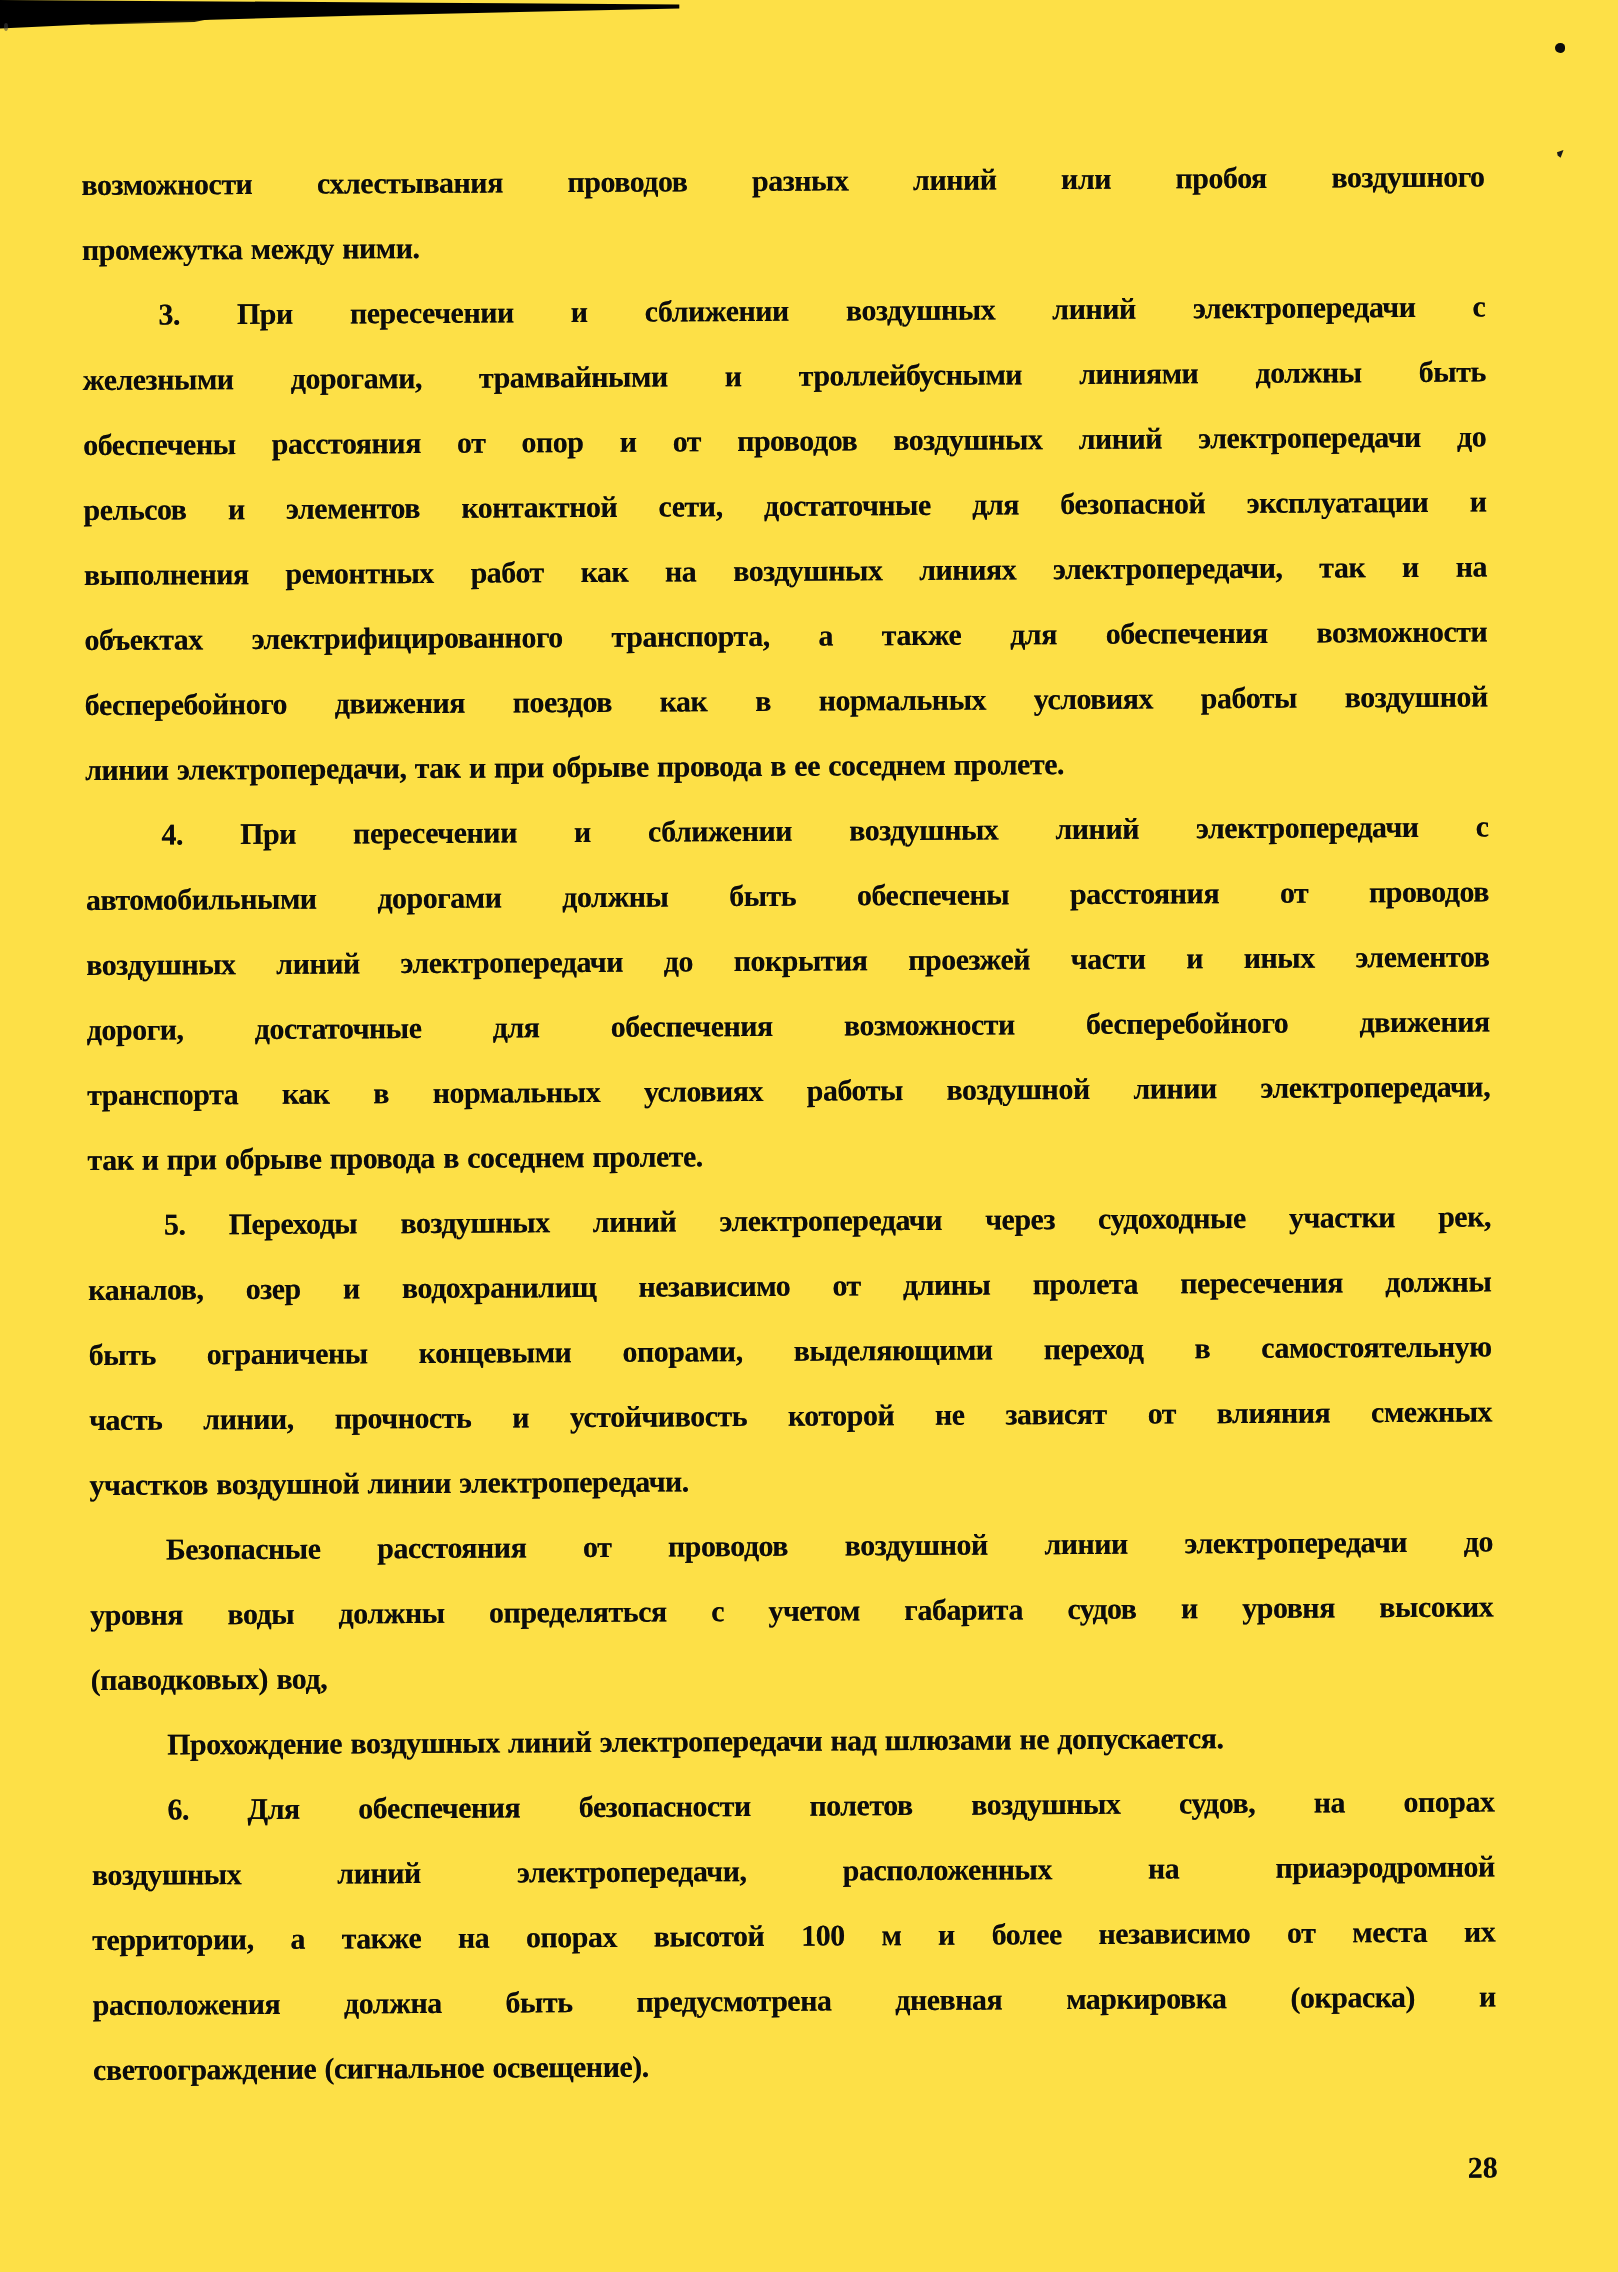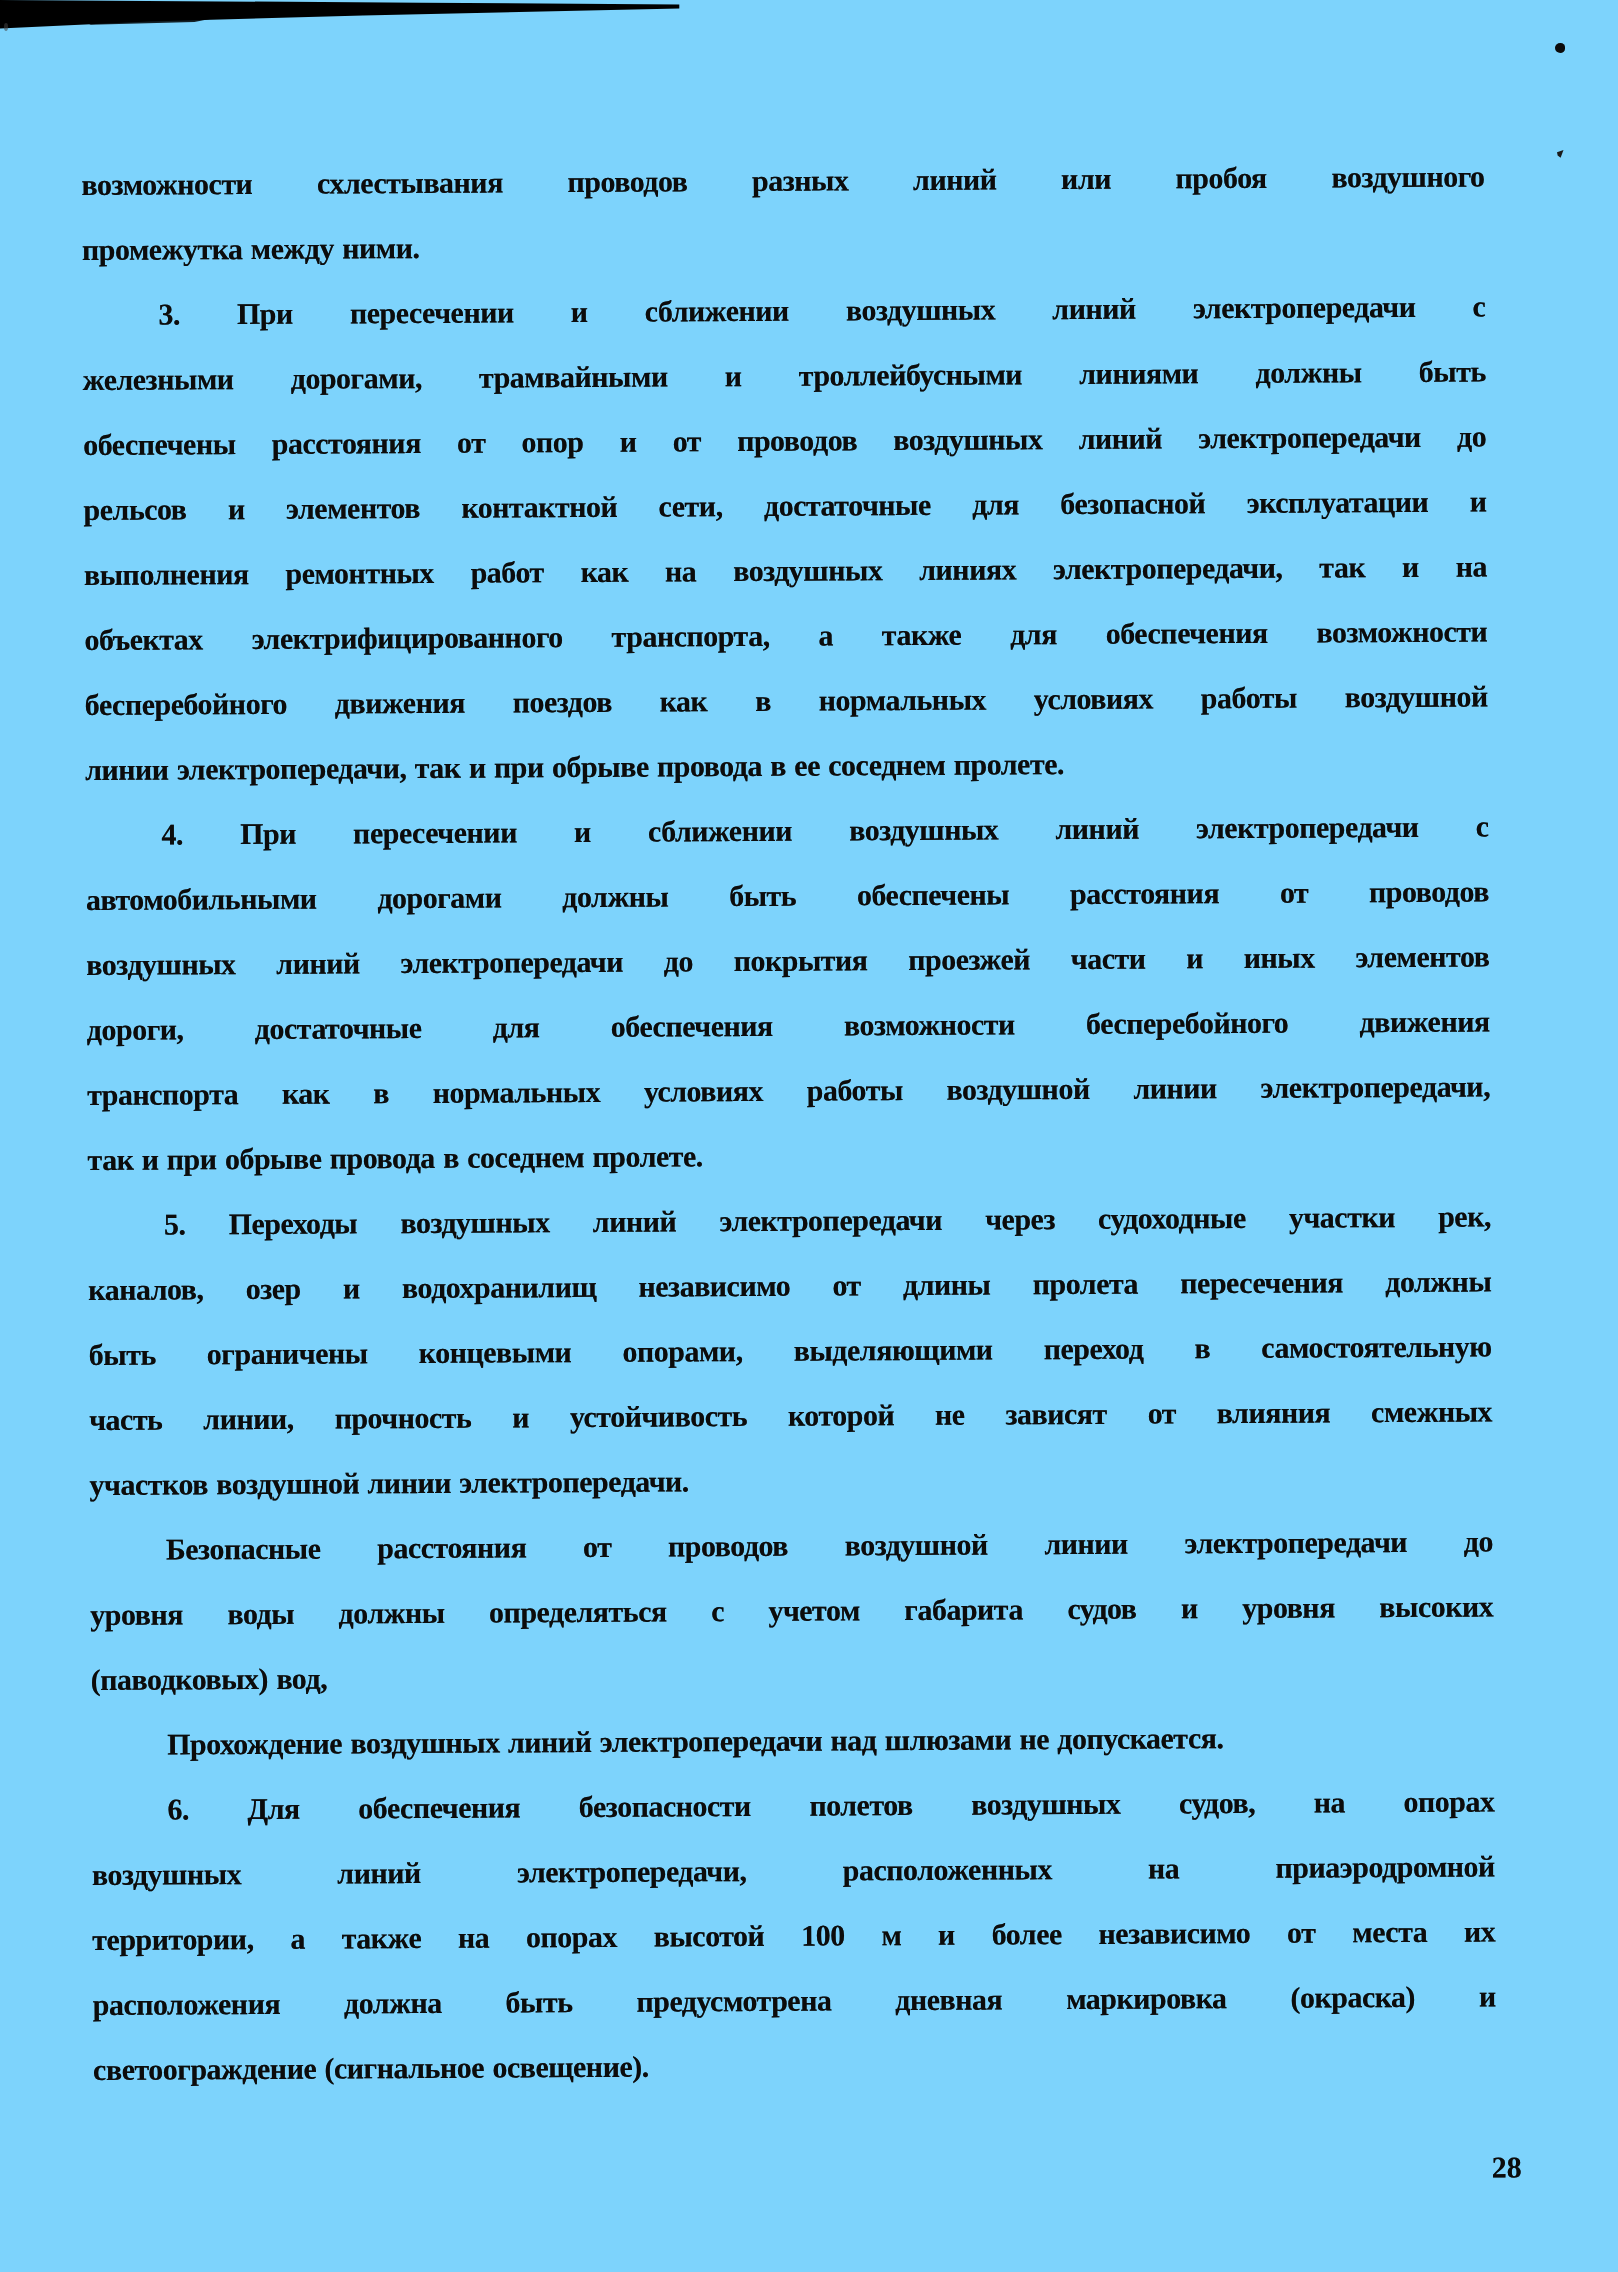--- a/index.html
+++ b/index.html
@@ -10,21 +10,21 @@
   body {
     width: 1618px;
     height: 2273px;
     position: relative;
     overflow: hidden;
     font-family: "Liberation Serif", "DejaVu Serif", serif;
   }
   .sheet {
     position: absolute;
     inset: 0;
-    background: #7dd3fc;
+    background: #fde047;
     color: #0c0c0c;
   }
   
   .top-streak {
     position: absolute;
     left: 0;
     top: 0;
     width: 713px;
     height: 39px;
   }
@@ -91,21 +91,20 @@
   .line.indent { padding-left: 76px; }
   .page-number {
     position: absolute;
     left: 1456px;
     top: 2153px;
     font-size: 30px;
     font-weight: 700;
     line-height: 45px;
     color: #0c0c0c;
     text-shadow: 0 0 0.6px rgba(10,10,10,0.55);
-    margin-left: 24px;
   }
 </style>
 </head>
 <body>
 
 <div class="sheet">
 
   <svg class="top-streak" viewBox="0 0 1100 60" xmlns="http://www.w3.org/2000/svg" aria-hidden="true">
     <polygon points="0,0 650,4 1048,7 1048,13 560,24 230,33 0,44" fill="#000000"></polygon>
     <polygon points="120,28 360,22 300,34 140,38" fill="#000000" opacity="0.85"></polygon>

